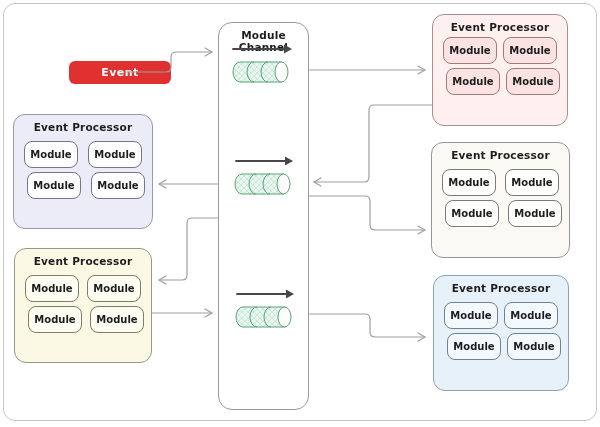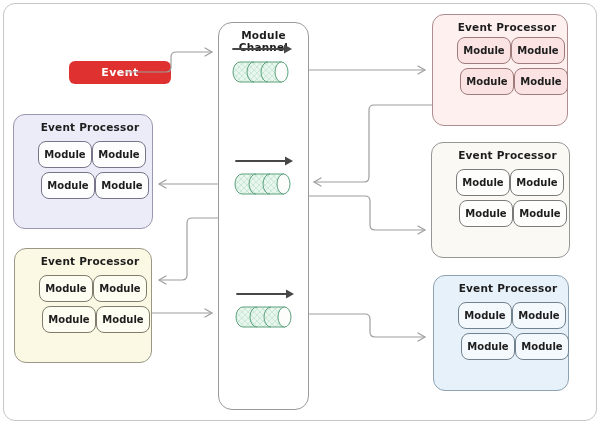--- a/index.html
+++ b/index.html
@@ -10,21 +10,21 @@
   .overlay{position:absolute;left:0;top:0;width:600px;height:427px;pointer-events:none;}
 
   .node{position:absolute;box-sizing:border-box;}
   .event-node{left:23px;top:61px;width:102px;height:23px;background:#e03131;
     border-radius:6px;display:flex;align-items:center;justify-content:center;
     color:#ffffff;font-size:11px;font-weight:700;letter-spacing:.5px;margin-left:46px;}
   .channel-node{left:218px;top:22px;width:91px;height:388px;background:#ffffff;
     border:1px solid #9a9a9a;border-radius:14px;}
   .channel-title{text-align:center;padding-top:6px;font-size:10.5px;font-weight:700;letter-spacing:.2px;}
 
-  .processor{border-radius:12px;box-sizing:border-box;padding-left:14px;}
+  .processor{border-radius:12px;box-sizing:border-box;}
   .proc-title{text-align:center;padding-top:6px;font-size:10.5px;font-weight:700;letter-spacing:.2px;}
   .modules{display:grid;grid-template-columns:54px 54px;justify-content:space-between;
     row-gap:4px;margin-top:8px;padding:0 10px;}
   .module{height:27px;border-radius:8px;display:flex;align-items:center;justify-content:center;
     font-size:10px;font-weight:600;box-sizing:border-box;}
   .modules .module:nth-child(3),.modules .module:nth-child(4){transform:translateX(3px);}
 
   .theme-purple{background:#ecebf8;border:1px solid #9b97ae;}
   .theme-purple .module{background:#fdfdfe;border:1.2px solid #77758a;}
   .theme-yellow{background:#fbf8e4;border:1px solid #9a9786;}

